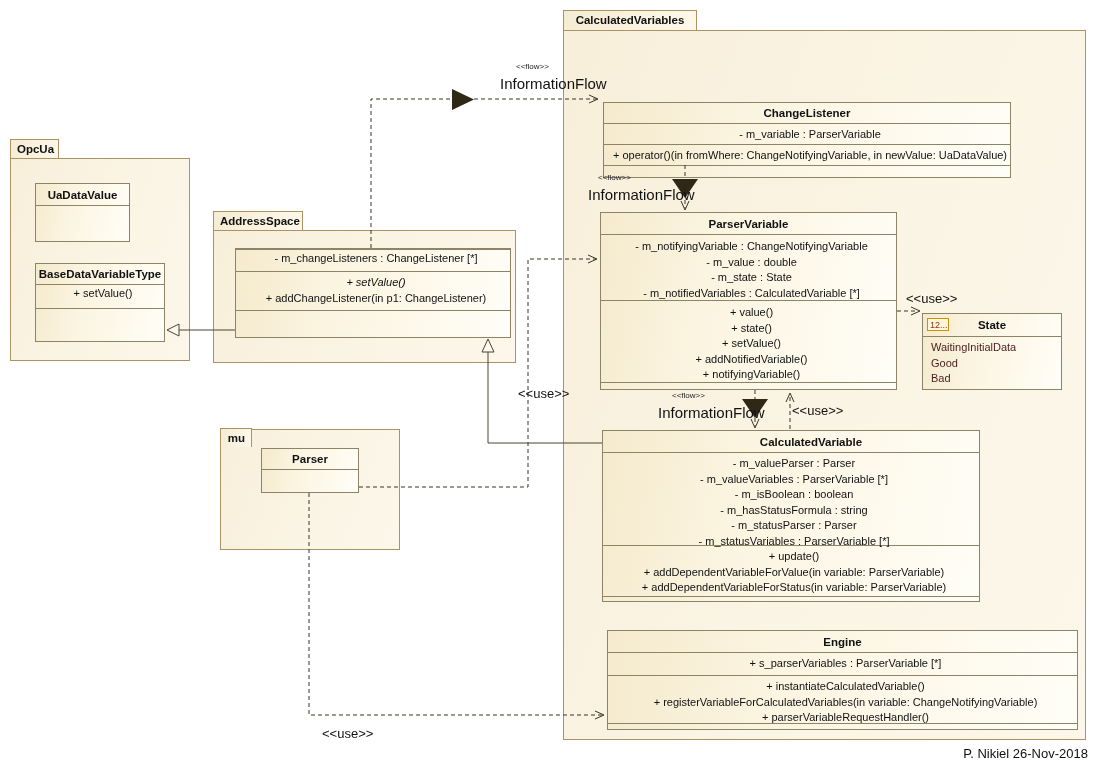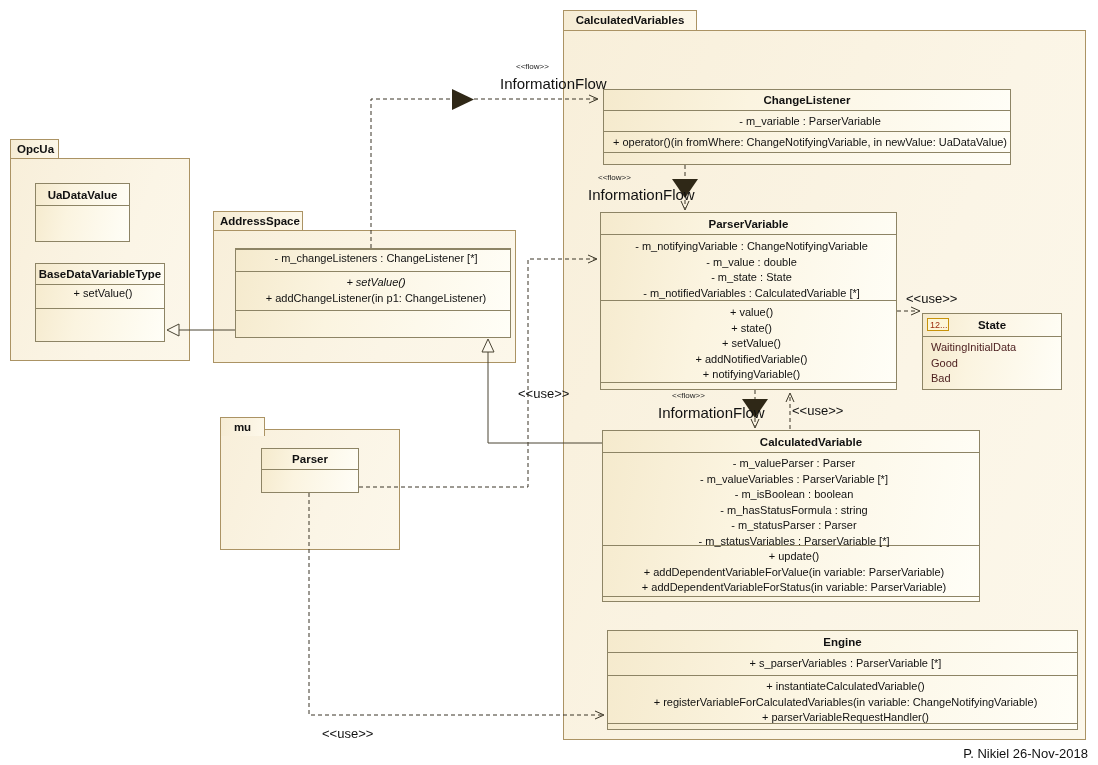--- a/index.html
+++ b/index.html
@@ -64,21 +64,21 @@
 <body>
 
 <div id="canvas">
 
   <div class="pkg-tab" style="left:10px;top:139px;width:49px;height:19px;">OpcUa</div>
   <div class="pkg-body" style="left:10px;top:158px;width:180px;height:203px;"></div>
 
   <div class="pkg-tab" style="left:213px;top:211px;width:90px;height:19px;">AddressSpace</div>
   <div class="pkg-body" style="left:213px;top:230px;width:303px;height:133px;"></div>
 
-  <div class="pkg-tab" style="left:220px;top:417px;width:45px;height:19px;">mu</div>
+  <div class="pkg-tab" style="left:220px;top:428px;width:32px;height:19px;text-align:right;">mu</div>
   <div class="pkg-body" style="left:220px;top:429px;width:180px;height:121px;"></div>
 
   <div class="pkg-tab" style="left:563px;top:10px;width:134px;height:20px;">CalculatedVariables</div>
   <div class="pkg-body" style="left:563px;top:30px;width:523px;height:710px;"></div>
 
   <div class="cls" style="left:35px;top:183px;width:95px;height:59px;">
     <div class="title" style="height:21px;">UaDataValue</div>
     <div class="cmp" style="height:37px;"></div>
   </div>
 
@@ -94,21 +94,21 @@
     <div class="cmp" style="height:22px;">
       <div class="member">- m_changeListeners : ChangeListener [*]</div>
     </div>
     <div class="cmp" style="height:39px;padding-top:3px;">
       <div class="member italic">+ setValue()</div>
       <div class="member">+ addChangeListener(in p1: ChangeListener)</div>
     </div>
     <div class="cmp" style="height:7px;"></div>
   </div>
 
-  <div class="cls" style="left:603px;top:89px;width:408px;height:76px;">
+  <div class="cls" style="left:603px;top:102px;width:408px;height:76px;">
     <div class="title" style="height:20px;">ChangeListener</div>
     <div class="cmp" style="height:21px;padding-top:3px;">
       <div class="member">- m_variable : ParserVariable</div>
     </div>
     <div class="cmp" style="height:21px;padding-top:3px;">
       <div class="member">+ operator()(in fromWhere: ChangeNotifyingVariable, in newValue: UaDataValue)</div>
     </div>
     <div class="cmp" style="height:12px;"></div>
   </div>
 

